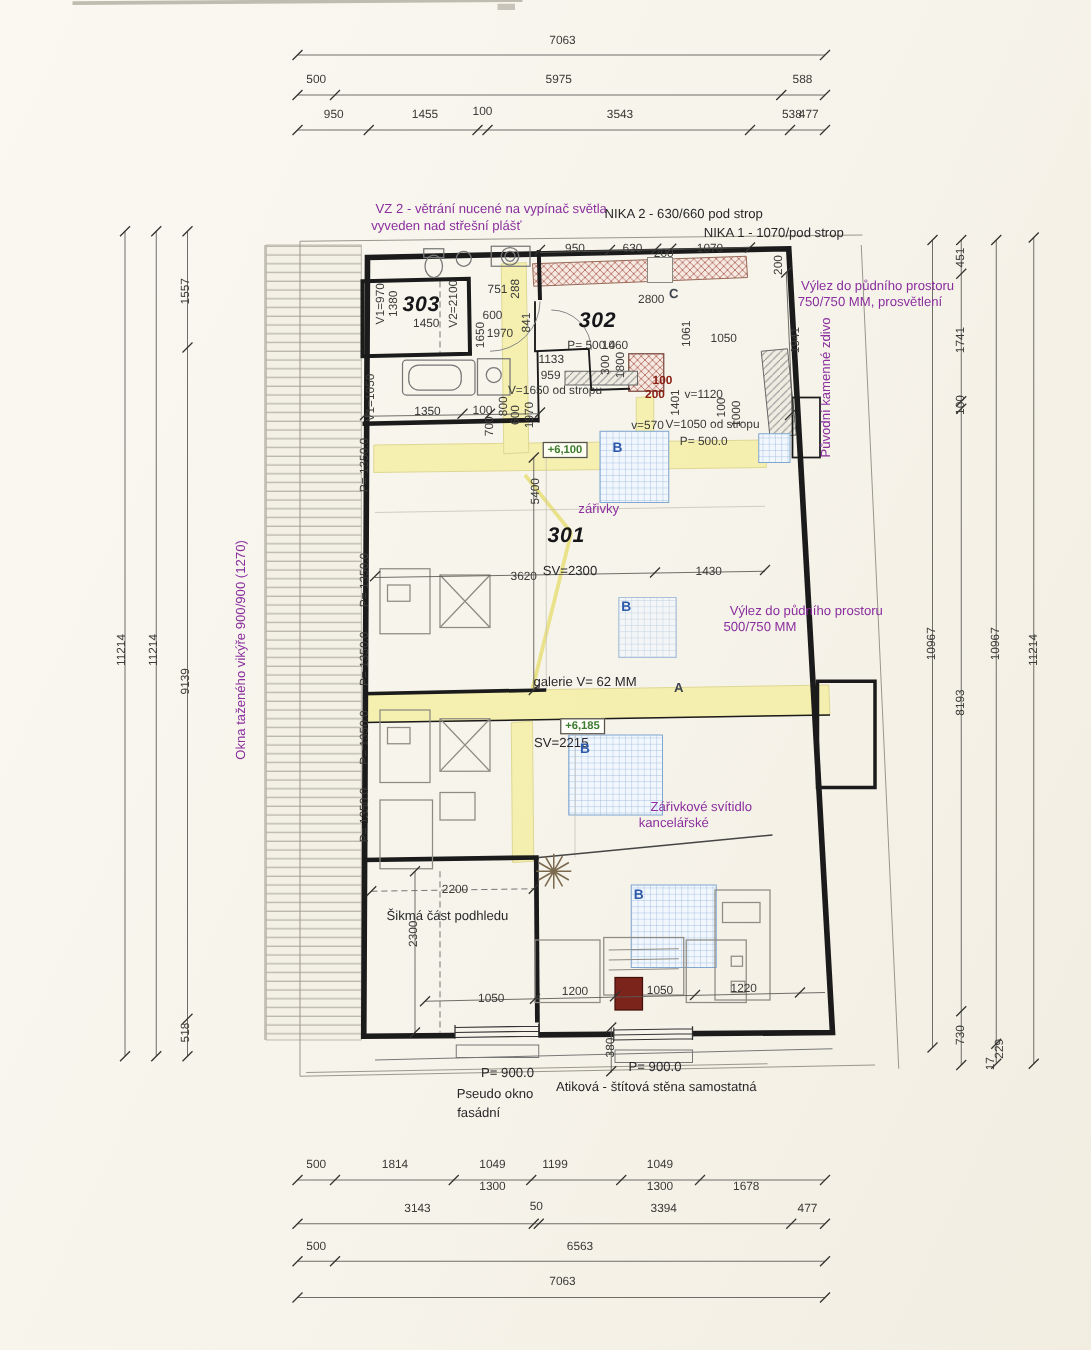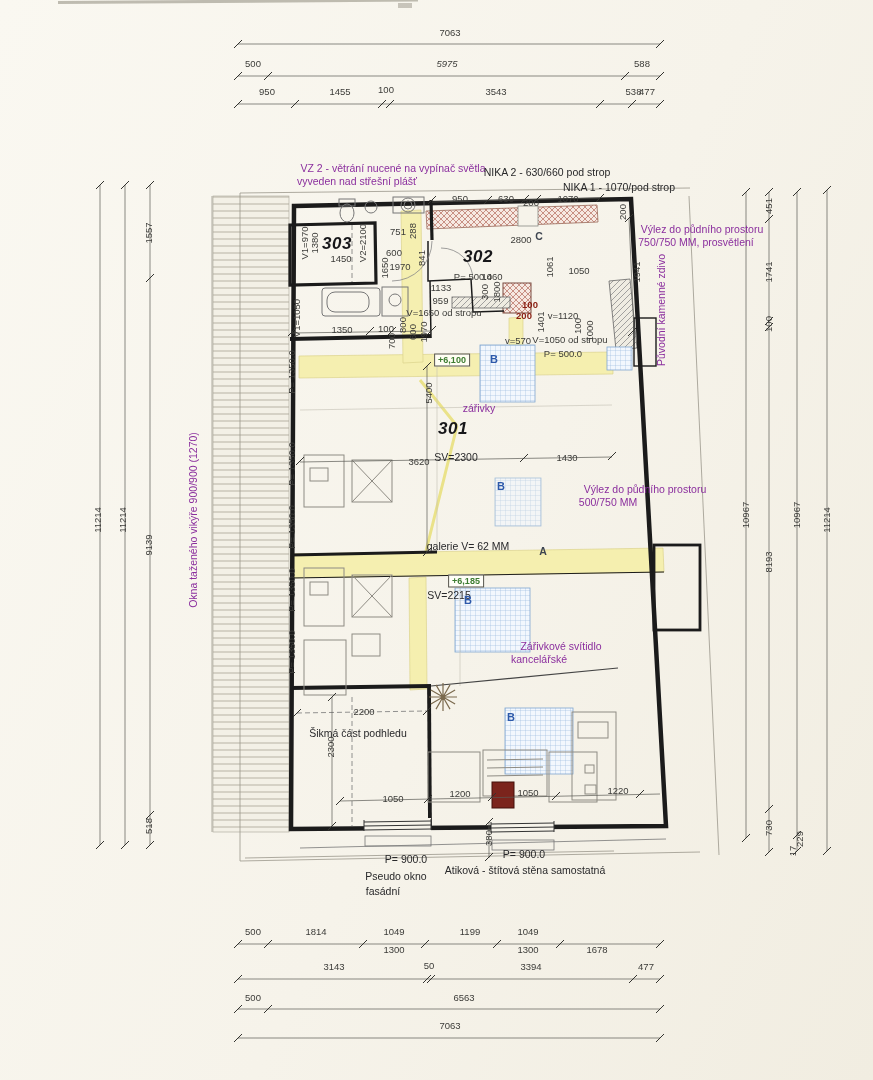--- a/index.html
+++ b/index.html
@@ -155,32 +155,32 @@
       <path d="M238,44H660 M238,76H660 M238,104H660 M238,944H660 M238,979H660 M238,1009H660 M238,1038H660 M100,185V845 M125,185V845 M150,185V845 M746,192V838 M769,192V852 M797,192V851 M827,190V851" fill="none" stroke="#5a5a55" stroke-width="0.7"></path>
       <path d="M432,202L600,198 M292,333L432,331 M300,462L612,457 M340,801L660,794 M332,697L332,826 M489,822L489,858 M427,366L427,552 M629,218L634,332" fill="none" stroke="#5a5a55" stroke-width="0.7"></path>
       <path d="M234,48l8,-8M656,48l8,-8 M234,80l8,-8M264,80l8,-8M621,80l8,-8M656,80l8,-8 M234,108l8,-8M291,108l8,-8M378,108l8,-8M386,108l8,-8M596,108l8,-8M628,108l8,-8M656,108l8,-8 M234,948l8,-8M264,948l8,-8M359,948l8,-8M421,948l8,-8M493,948l8,-8M556,948l8,-8M656,948l8,-8 M234,983l8,-8M423,983l8,-8M427,983l8,-8M629,983l8,-8M656,983l8,-8 M234,1013l8,-8M264,1013l8,-8M656,1013l8,-8 M234,1042l8,-8M656,1042l8,-8 M96,189l8,-8M96,849l8,-8 M121,189l8,-8M121,849l8,-8 M146,189l8,-8M146,282l8,-8M146,819l8,-8M146,849l8,-8 M742,196l8,-8M742,842l8,-8 M765,196l8,-8M765,223l8,-8M765,325l8,-8M765,331l8,-8M765,813l8,-8M765,856l8,-8 M793,196l8,-8M793,839l8,-8M793,855l8,-8 M823,194l8,-8M823,855l8,-8 M428,204l8,-8M484,204l8,-8M521,203l8,-8M533,203l8,-8M596,202l8,-8 M288,336l8,-8M366,335l8,-8M388,335l8,-8M428,334l8,-8 M296,465l8,-8M520,462l8,-8M608,460l8,-8 M336,805l8,-8M424,803l8,-8M488,801l8,-8M552,800l8,-8M636,798l8,-8 M293,717l8,-8M423,715l8,-8 M328,701l8,-8M328,830l8,-8 M485,826l8,-8M485,861l8,-8 M423,370l8,-8M423,556l8,-8 M625,222l8,-8M628,336l8,-8" fill="none" stroke="#33332f" stroke-width="1"></path>
     </g>
   </svg>
 
 
   <div id="plan-labels">
       <span class="lbl dim" style="left: 450px; top: 33px; transform: translate(-50%, -50%);">7063</span>
       <span class="lbl dim" style="left: 253px; top: 64px; transform: translate(-50%, -50%);">500</span>
-      <span class="lbl dim" style="left: 447px; top: 64px; transform: translate(-50%, -50%); font-style: italic;">5975</span>
+      <span class="lbl dim" style="left: 447px; top: 64px; transform: translate(-50%, -50%);">5975</span>
       <span class="lbl dim" style="left: 642px; top: 64px; transform: translate(-50%, -50%);">588</span>
       <span class="lbl dim" style="left: 267px; top: 92px; transform: translate(-50%, -50%);">950</span>
       <span class="lbl dim" style="left: 340px; top: 92px; transform: translate(-50%, -50%);">1455</span>
       <span class="lbl dim" style="left: 386px; top: 90px; transform: translate(-50%, -50%);">100</span>
       <span class="lbl dim" style="left: 496px; top: 92px; transform: translate(-50%, -50%);">3543</span>
       <span class="lbl dim" style="left: 616px; top: 92px; transform: translate(-50%, -50%); padding-left: 35px;">538</span>
       <span class="lbl dim" style="left: 647px; top: 92px; transform: translate(-50%, -50%);">477</span>
       <span class="lbl dim" style="left: 253px; top: 932px; transform: translate(-50%, -50%);">500</span>
       <span class="lbl dim" style="left: 316px; top: 932px; transform: translate(-50%, -50%);">1814</span>
       <span class="lbl dim" style="left: 394px; top: 932px; transform: translate(-50%, -50%);">1049</span>
-      <span class="lbl dim" style="left: 470px; top: 932px; transform: translate(-50%, -50%);">1199</span>
+      <span class="lbl dim" style="left: 444px; top: 932px; transform: translate(-50%, -50%);">1199</span>
       <span class="lbl dim" style="left: 528px; top: 932px; transform: translate(-50%, -50%);">1049</span>
       <span class="lbl dim" style="left: 597px; top: 932px; transform: translate(-50%, -50%); margin-top: 18px;">1678</span>
       <span class="lbl dim" style="left: 394px; top: 950px; transform: translate(-50%, -50%);">1300</span>
       <span class="lbl dim" style="left: 528px; top: 950px; transform: translate(-50%, -50%);">1300</span>
       <span class="lbl dim" style="left: 334px; top: 967px; transform: translate(-50%, -50%);">3143</span>
       <span class="lbl dim" style="left: 429px; top: 966px; transform: translate(-50%, -50%);">50</span>
       <span class="lbl dim" style="left: 531px; top: 967px; transform: translate(-50%, -50%);">3394</span>
       <span class="lbl dim" style="left: 646px; top: 967px; transform: translate(-50%, -50%);">477</span>
       <span class="lbl dim" style="left: 253px; top: 998px; transform: translate(-50%, -50%);">500</span>
       <span class="lbl dim" style="left: 464px; top: 998px; transform: translate(-50%, -50%);">6563</span>
@@ -281,17 +281,17 @@
       <span class="lbl dim" style="left: 292px; top: 590px; transform: translate(-50%, -50%) rotate(-90deg);">P= 1350.0</span>
       <span class="lbl dim" style="left: 292px; top: 652px; transform: translate(-50%, -50%) rotate(-90deg);">P= 1350.0</span>
       <span class="lbl dim" style="left: 429px; top: 393px; transform: translate(-50%, -50%) rotate(-90deg);">5400</span>
       <span class="lbl dim" style="left: 419px; top: 462px; transform: translate(-50%, -50%);">3620</span>
       <span class="lbl dim" style="left: 567px; top: 458px; transform: translate(-50%, -50%);">1430</span>
       <span class="lbl dim" style="left: 364px; top: 712px; transform: translate(-50%, -50%);">2200</span>
       <span class="lbl dim" style="left: 331px; top: 747px; transform: translate(-50%, -50%) rotate(-90deg);">2300</span>
       <span class="lbl dim" style="left: 393px; top: 799px; transform: translate(-50%, -50%);">1050</span>
       <span class="lbl dim" style="left: 460px; top: 794px; transform: translate(-50%, -50%);">1200</span>
       <span class="lbl dim" style="left: 528px; top: 793px; transform: translate(-50%, -50%);">1050</span>
-      <span class="lbl dim" style="left: 618px; top: 791px; transform: translate(-50%, -50%);">1220</span>
+      <span class="lbl dim" style="left: 595px; top: 791px; transform: translate(-50%, -50%);">1220</span>
       <span class="lbl dim" style="left: 489px; top: 838px; transform: translate(-50%, -50%) rotate(-90deg);">380</span>
     </div>
 
 </div>
 
 </body></html>

